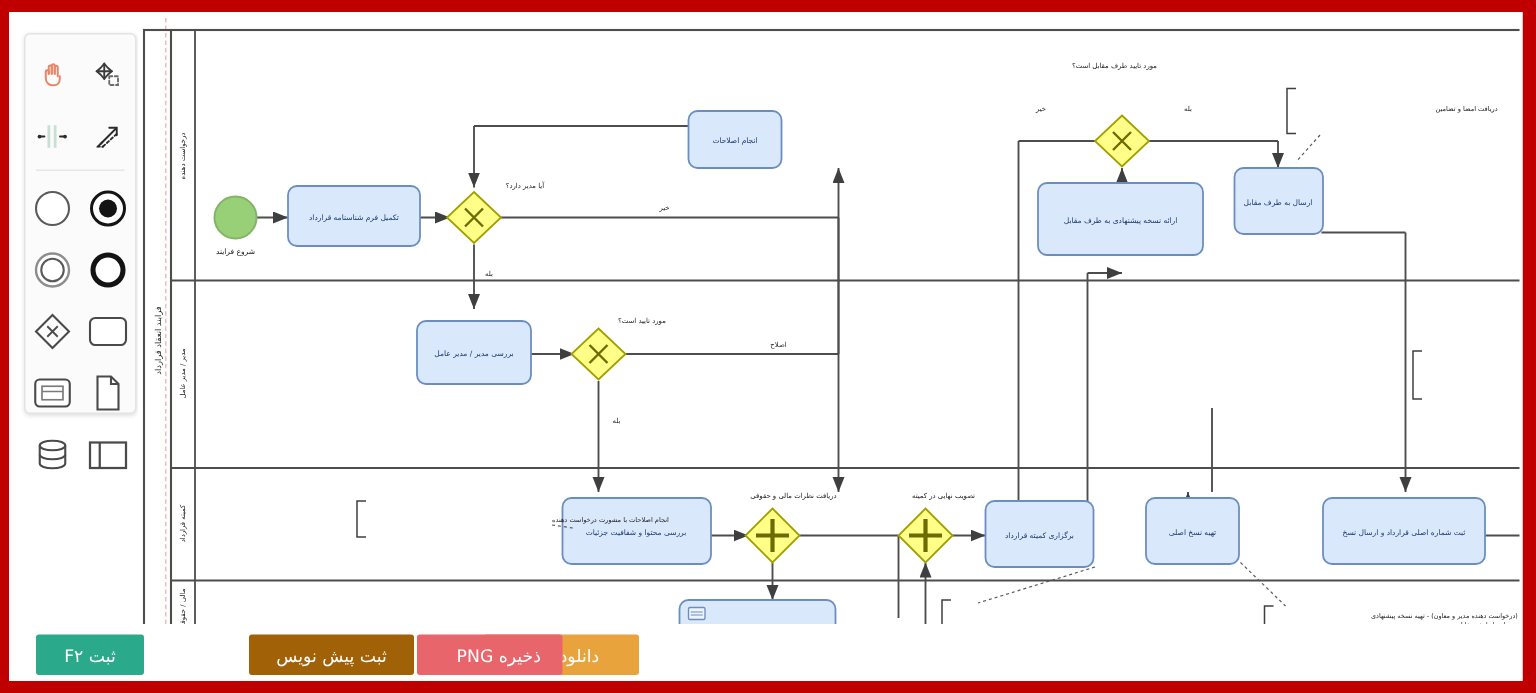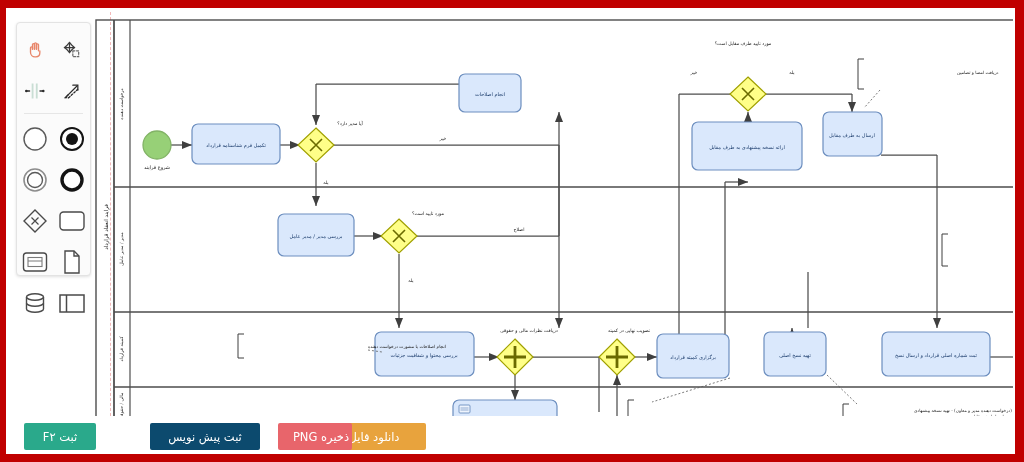--- a/index.html
+++ b/index.html
@@ -81,22 +81,22 @@
     font-size: 11.5px;
     direction: rtl;
     white-space: nowrap;
     border: none;
     border-radius: 2px;
     cursor: pointer;
     padding: 0 8px;
     font-family: "DejaVu Sans", "Liberation Sans", sans-serif;
   }
   #btn-download { background: #e8a33d; left: 316px; width: 104px; }
-  #btn-png      { background: #e8656b; left: 272px; width: 74px; padding-left: 20px; }
-  #btn-draft    { background: #0c4a6e; left: 144px; width: 110px; }
+  #btn-png      { background: #e8656b; left: 272px; width: 97px; padding-left: 20px; }
+  #btn-draft    { background: #a16207; left: 160px; width: 110px; }
   #btn-activate { background: #2aa98b; left: 72px;  width: 106px; }
   #btn-submit   { background: #2aa98b; left: 18px;   width: 72px; }
 
   
   text { font-family: "DejaVu Sans", "Liberation Sans", sans-serif; }
 </style>
 </head>
 <body>
 
 <div id="app-frame">

